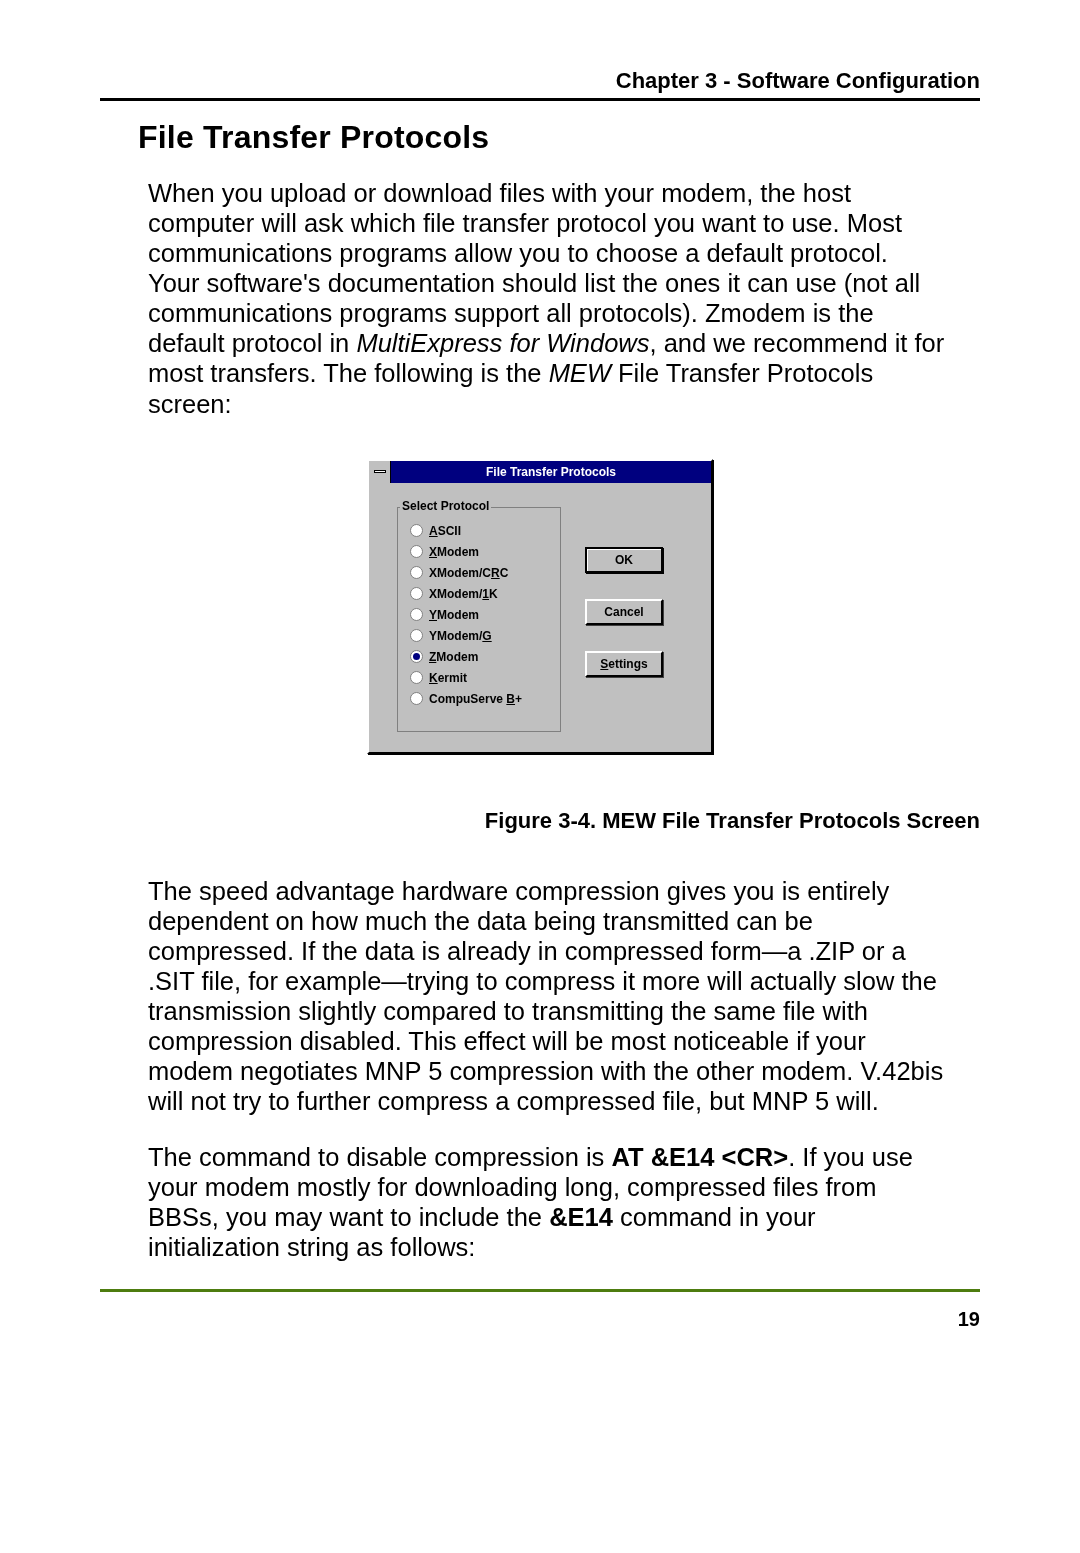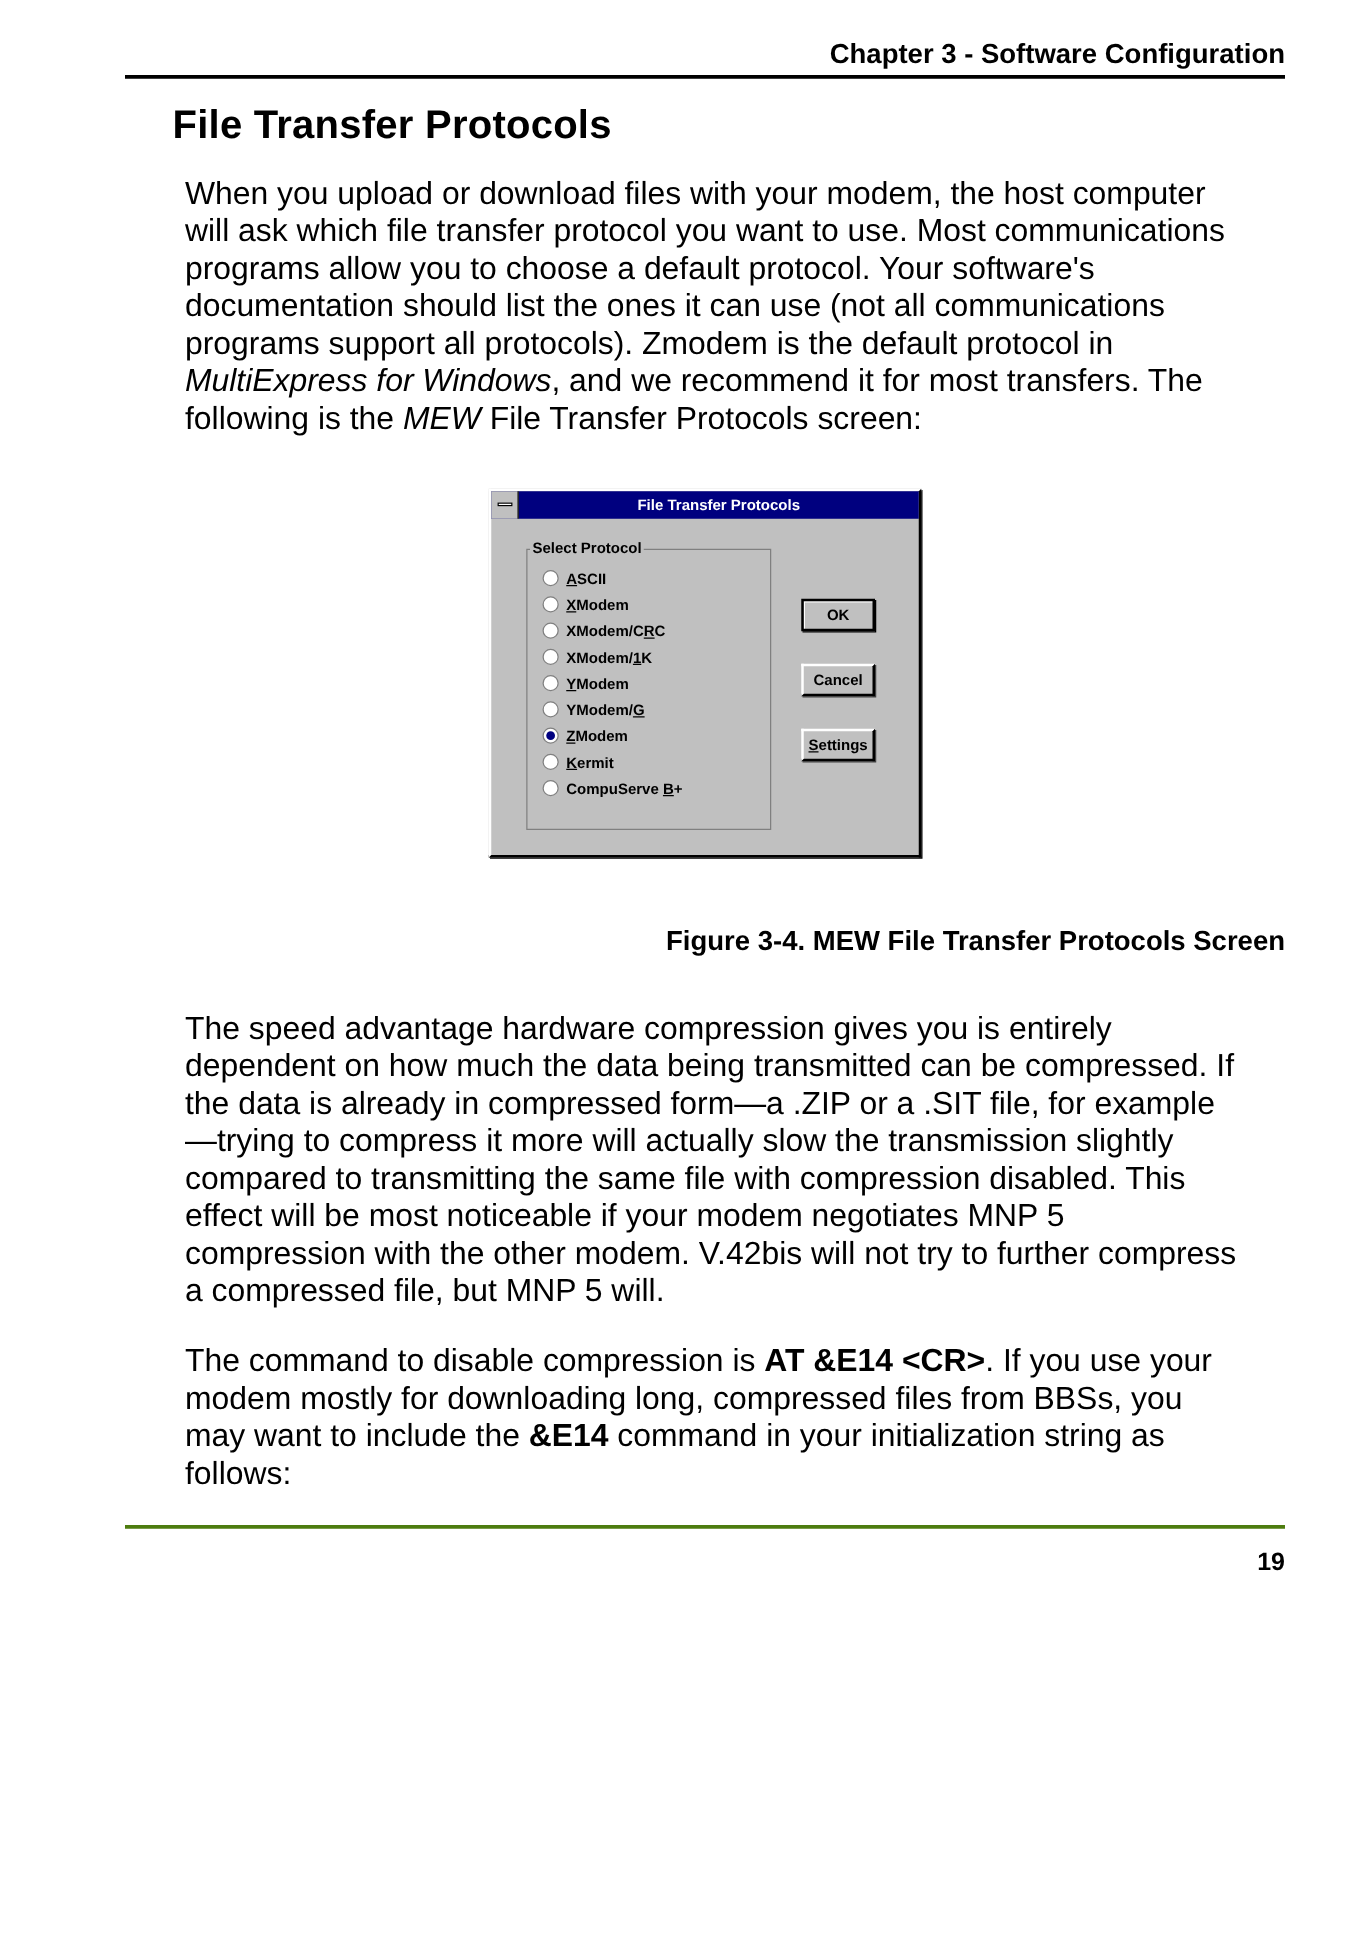--- a/index.html
+++ b/index.html
@@ -4,22 +4,23 @@
 <style>
   * { box-sizing: border-box; margin: 0; padding: 0; }
   html, body {
     width: 1080px;
     background: #fff;
     font-family: Arial, Helvetica, sans-serif;
     color: #000;
   }
   .page {
     width: 1080px;
-    padding: 30px 52px 40px 100px;
+    padding: 30px 100px 40px 100px;
     position: relative;
+    margin-top: 38px;
   }
   .chapter-header {
     text-align: right;
     font-weight: bold;
     font-size: 22px;
     padding-bottom: 4px;
     border-bottom: 3px solid #000;
     margin-bottom: 18px;
   }
   .section-h1 {
@@ -83,21 +84,21 @@
     display: flex;
     align-items: center;
     justify-content: center;
   }
   .dialog-body {
     padding: 24px 14px 20px 28px;
     display: flex;
     gap: 24px;
   }
   .groupbox {
-    width: 196px;
+    width: 164px;
     border: 1px solid #808080;
     position: relative;
     padding: 14px 10px 18px 10px;
   }
   .group-legend {
     position: absolute;
     top: -9px; left: 2px;
     background: #c0c0c0;
     font-size: 12px;
     font-weight: bold;
@@ -130,21 +131,21 @@
     font-weight: bold;
   }
   .u { text-decoration: underline; }
   .btn-col {
     display: flex;
     flex-direction: column;
     gap: 26px;
     padding-top: 40px;
   }
   .winbtn {
-    width: 59px; height: 26px;
+    width: 78px; height: 26px;
     background: #c0c0c0;
     border: 2px solid #000;
     border-top-color: #fff;
     border-left-color: #fff;
     font-size: 12px;
     font-weight: bold;
     display: flex;
     align-items: center;
     justify-content: center;
     box-shadow: 1px 1px 0 #404040;

